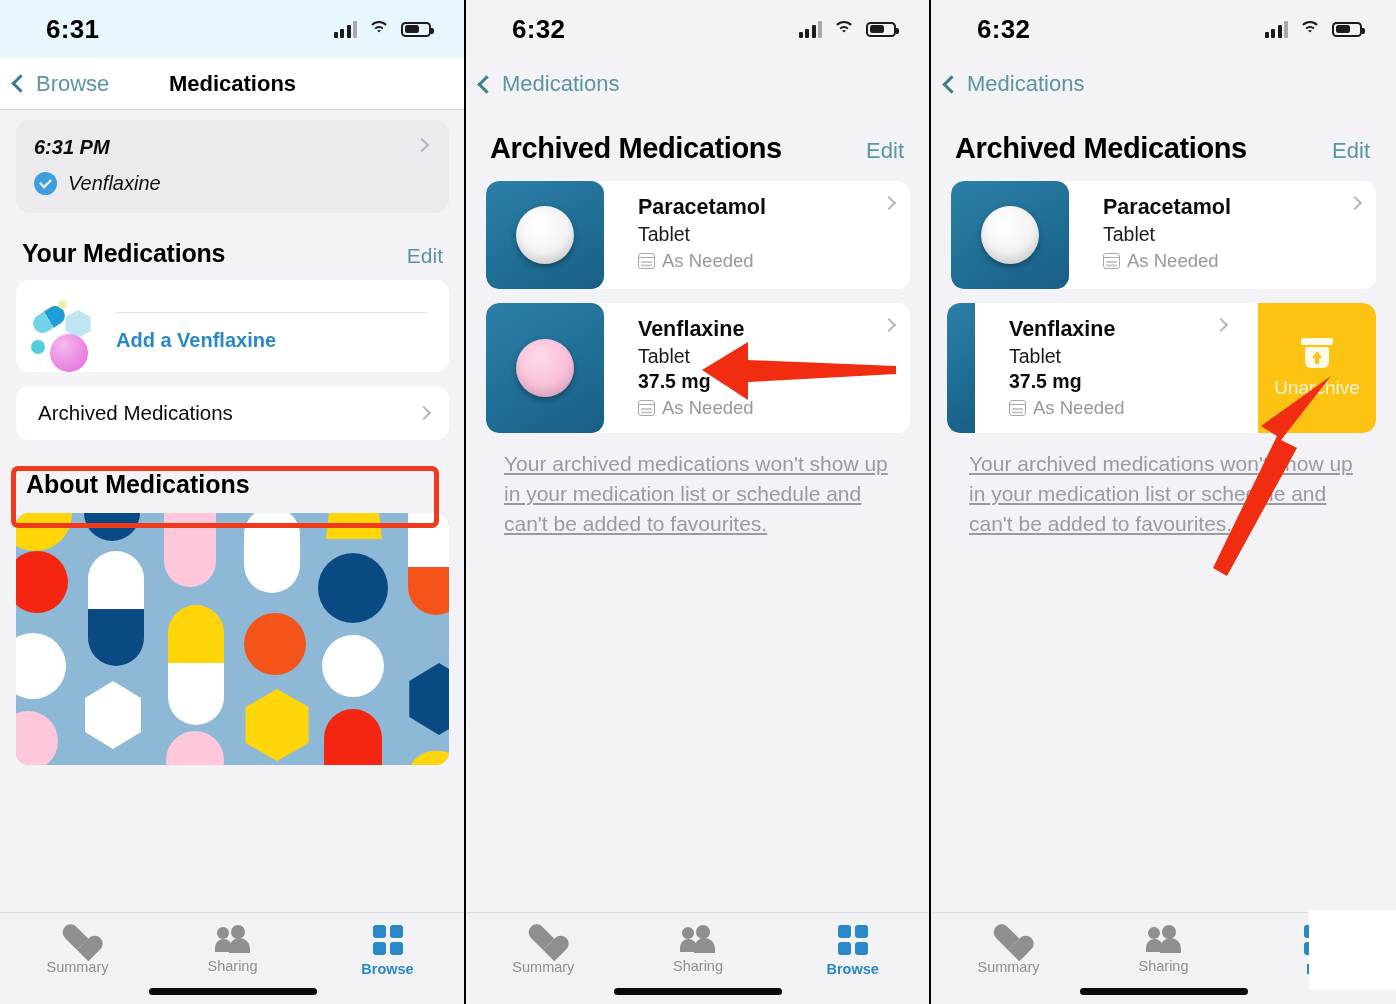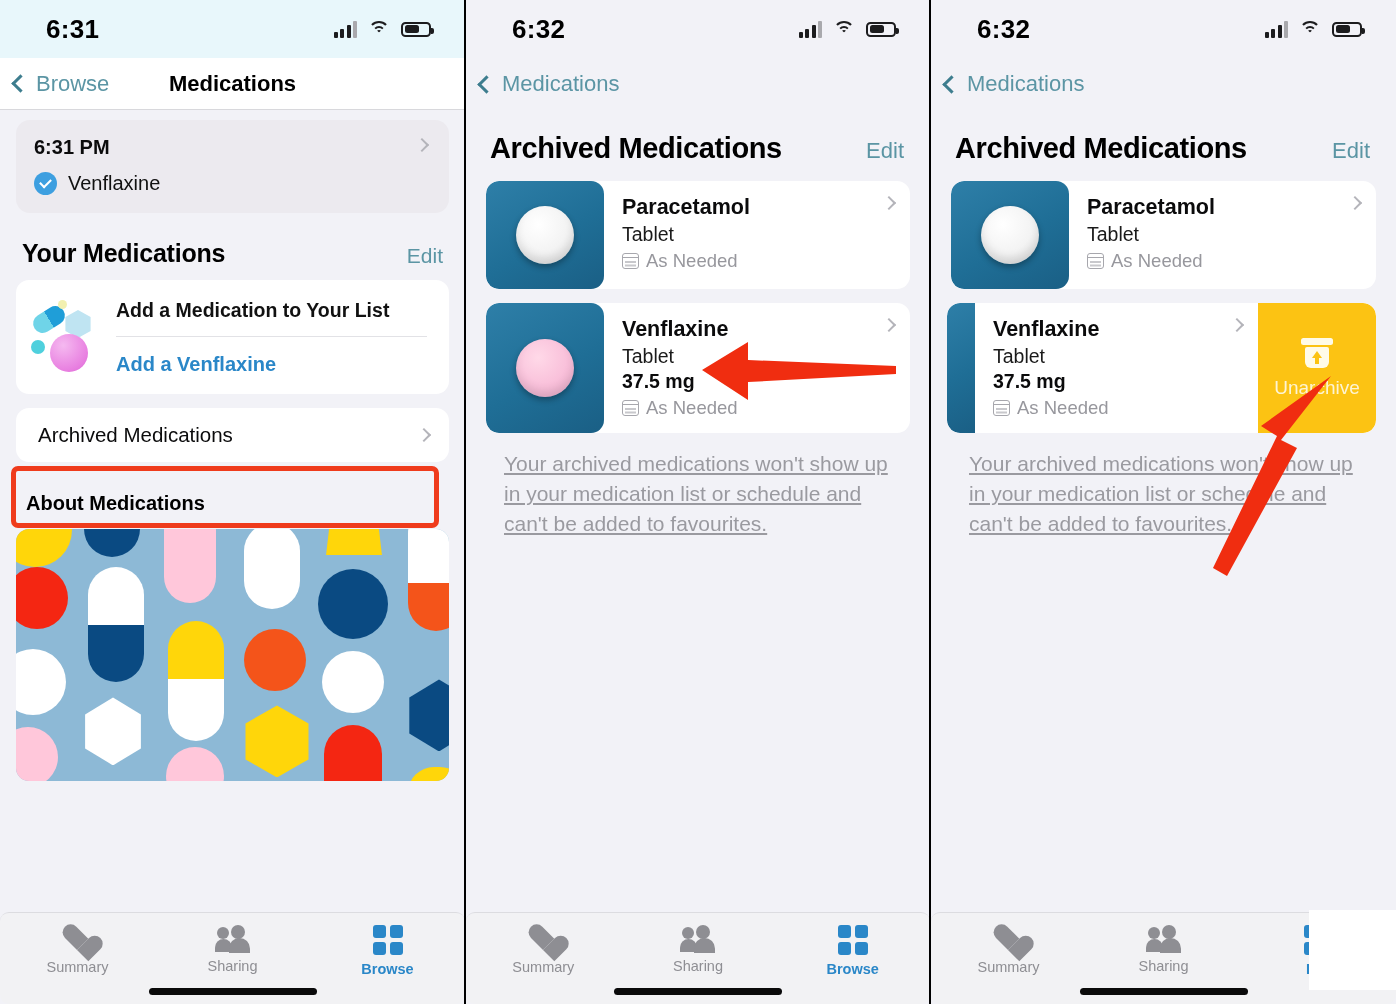--- a/index.html
+++ b/index.html
@@ -55,21 +55,21 @@
   .back { display:flex; align-items:center; gap:7px; padding-left:14px; cursor:pointer; }
   .chev-l { width:13px; height:13px; border-left:3.6px solid #3d7d8e; border-bottom:3.6px solid #3d7d8e;
             transform: rotate(45deg); margin-right:2px; }
   .back-label { font-size:22px; color:#5b95a4; }
   .nav-title { position:absolute; left:0; right:0; text-align:center; font-size:22px;
                font-weight:700; color:#000; pointer-events:none; }
 
   
   .log-card {
     margin: 10px 16px 0 16px; background:#eceaef; border-radius:14px;
-    padding:16px 18px 18px 18px; position:relative;
+    padding:16px 18px 18px 18px; position:relative;font-style:italic;
   }
   .log-time { font-size:20px; font-weight:700; color:#0b0b0c; }
   .log-row { display:flex; align-items:center; gap:11px; margin-top:13px; }
   .check {
     width:23px; height:23px; border-radius:50%; background:#3d9fe0;
     display:flex; align-items:center; justify-content:center; flex:0 0 auto;
   }
   .check::after { content:""; width:9px; height:5px; border-left:2.4px solid #fff;
                   border-bottom:2.4px solid #fff; transform: rotate(-45deg) translate(1px,-1px); }
   .log-med { font-size:20px; color:#111; }
@@ -99,42 +99,42 @@
     margin:0 16px; background:#fff; border-radius:13px;
     height:54px; display:flex; align-items:center; justify-content:space-between;
     padding:0 20px 0 22px; cursor:pointer;
   }
   .archived-row .lbl { font-size:20.5px; color:#0b0b0c; }
   .hl-box {
     position:absolute; left:11px; top:466px; width:428px; height:62px;
     border:5px solid #ef3b1c; border-radius:7px; pointer-events:none;
   }
 
-  .about-title { font-size:20px; font-weight:700; color:#000; padding:30px 22px 14px 26px; }
+  .about-title { font-size:25px; font-weight:700; color:#000; padding:30px 22px 14px 26px; }
   .about-card { margin:0 16px; background:#fff; border-radius:13px; overflow:hidden; }
   .about-img { height:252px; background:#8db9d6; position:relative; overflow:hidden; }
   .about-cap { font-size:24px; font-weight:700; color:#0b0b0c; padding:20px 22px 24px 22px; }
 
   
   .sh { position:absolute; }
   .cir { border-radius:50%; }
   .cap { border-radius:999px; }
   .hex { clip-path: polygon(50% 0%, 95% 25%, 95% 75%, 50% 100%, 5% 75%, 5% 25%); }
 
   
   .lg-title-row {
     display:flex; align-items:baseline; justify-content:space-between;
     padding: 22px 26px 16px 24px;
   }
   .lg-title { font-size:29px; font-weight:700; color:#000; letter-spacing:-.4px; }
   .lg-edit { font-size:22px; color:#5b95a4; cursor:pointer; }
 
   .med-card {
     margin: 0 20px 14px 20px; display:flex; background:#fff;
-    border-radius:13px; overflow:hidden; position:relative; min-height:108px;
+    border-radius:13px; overflow:hidden; position:relative; min-height:108px;gap:16px;
   }
   .thumb {
     width:118px; flex:0 0 auto; border-radius:13px;
     background: linear-gradient(150deg,#2e7fa8 0%, #1f6e96 55%, #1a5f85 100%);
     display:flex; align-items:center; justify-content:center;
   }
   .tab-pill { width:58px; height:58px; border-radius:50%;
               box-shadow: 0 3px 6px rgba(0,0,0,.32), inset 0 -6px 9px rgba(0,0,0,.10); }
   .tab-pill.white { background: radial-gradient(circle at 38% 32%, #ffffff 0%, #f3f3f3 55%, #dcdcdc 100%); }
   .tab-pill.pink  { background: radial-gradient(circle at 38% 32%, #ffd9e8 0%, #f9c0da 55%, #edaccb 100%); }
@@ -173,21 +173,21 @@
                 width:0;height:0; border-left:5px solid transparent; border-right:5px solid transparent;
                 border-bottom:7px solid #fcc313; }
   .un-ic .stem { position:absolute; top:19px; left:50%; transform:translateX(-50%);
                  width:4px; height:7px; background:#fcc313; }
   .un-lbl { font-size:19px; color:#fdf4d4; }
 
   
   .tabbar {
     position:absolute; bottom:0; left:0; right:0; height:92px;
     background:#f2f2f4; border-top:1px solid #dcdce0;
-    display:flex; align-items:flex-start; padding-top:12px;border-radius:9px;
+    display:flex; align-items:flex-start; padding-top:12px;
   }
   .tabitem { flex:1; display:flex; flex-direction:column; align-items:center; gap:6px; cursor:pointer; }
   .tab-lbl { font-size:14.5px; color:#8e8e93; }
   .tabitem.active .tab-lbl { color:#2a87c8; font-weight:600; }
   .ic-heart { width:31px; height:28px; position:relative; }
   .ic-heart::before, .ic-heart::after {
     content:""; position:absolute; top:0; width:16px; height:25px;
     background:#8e8e93; border-radius:16px 16px 0 0;
   }
   .ic-heart::before { left:15px; transform: rotate(-45deg); transform-origin:0 100%; }
@@ -265,21 +265,20 @@
         <div class="pill-art">
           <div class="sh cap" style="left:2px;top:10px;width:34px;height:19px;transform:rotate(-32deg);
                background:linear-gradient(90deg,#6fd4e8 0 50%,#1f9ed8 50% 100%);"></div>
           <div class="sh hex" style="left:34px;top:10px;width:28px;height:28px;background:#bfe4f2;"></div>
           <div class="sh cir" style="left:1px;top:40px;width:14px;height:14px;background:#4fd0dd;"></div>
           <div class="sh cir" style="left:20px;top:34px;width:38px;height:38px;
                background:radial-gradient(circle at 35% 30%, #f5b9f0 0%, #e87fe0 70%, #d965d4 100%);"></div>
           <div class="sh cir" style="left:28px;top:0px;width:9px;height:9px;background:#f2f0b0;"></div>
         </div>
         <div class="addmed-txt">
-          <div class="addmed-title">Add a Medication to Your List</div>
           <div class="divider"></div>
           <div class="add-link">Add a Venflaxine</div>
         </div>
       </div>
     </div>
 
     <div style="height:14px;"></div>
 
     <div class="archived-row">
       <div class="lbl">Archived Medications</div>

